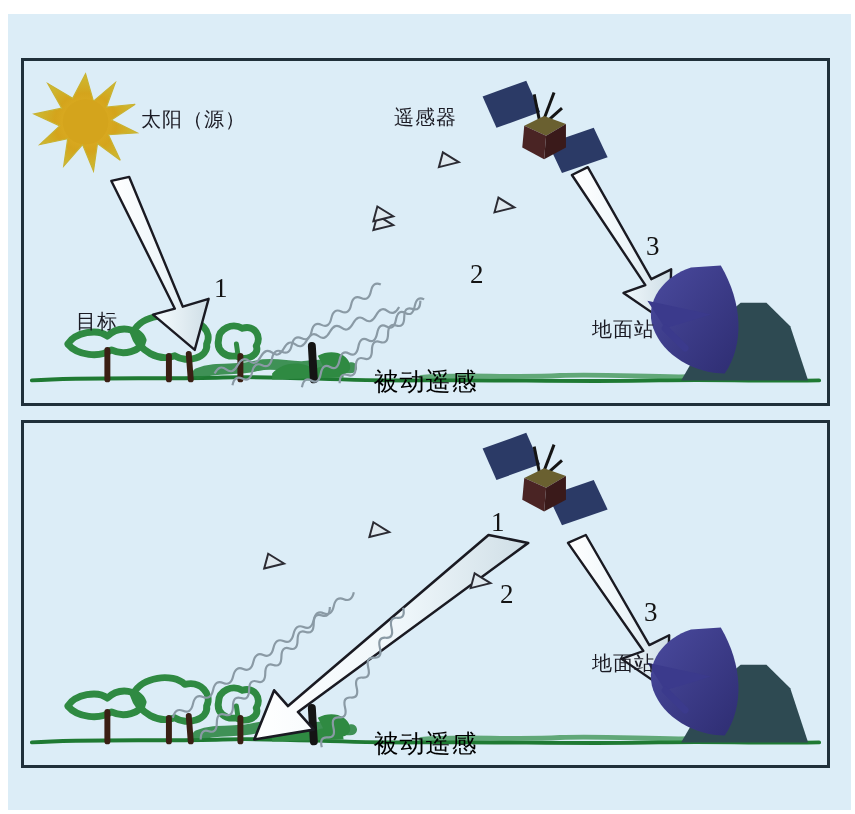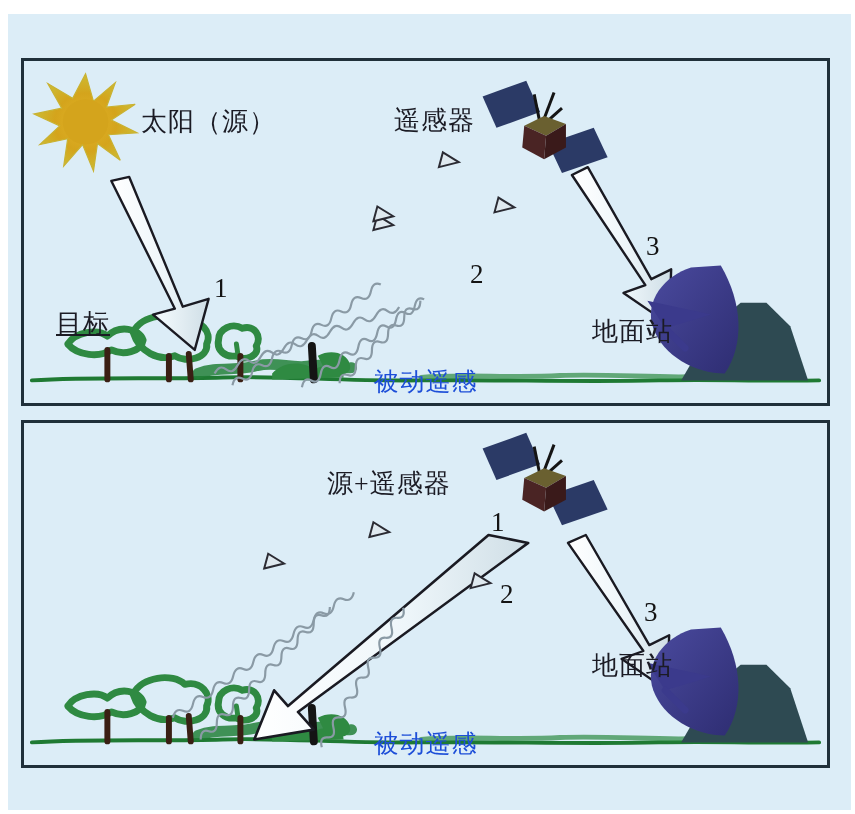--- a/index.html
+++ b/index.html
@@ -40,35 +40,35 @@
     width: 100%;
     height: 100%;
     display: block;
   }
 
   
   .cn-label {
     position: absolute;
     color: #1b1b24;
     font-family: "Liberation Serif", "DejaVu Serif", serif;
-    font-size: 26px;
+    font-size: 20px;
     line-height: 1;
     white-space: nowrap;
     letter-spacing: 1px;
   }
   .num-label {
     position: absolute;
     color: #141414;
     font-family: "Liberation Serif", "DejaVu Serif", serif;
     font-size: 27px;
     line-height: 1;
   }
   .caption {
     position: absolute;
-    color: #1d4ed8;
+    color: #000000;
     font-family: "Liberation Serif", "DejaVu Serif", serif;
     font-size: 25px;
     line-height: 1;
     letter-spacing: 1px;
     white-space: nowrap;
   }
 </style>
 </head>
 <body>
 
@@ -170,21 +170,21 @@
       </g>
       <g>
         <path d="M702 208 C724 246 726 288 706 318 C676 318 644 300 634 272 C624 244 646 218 672 210 Z" fill="url(#dishGradA)"></path>
         <polygon points="628,244 692,258 646,272" fill="#3b3a8c"></polygon>
         <path d="M646 272 L666 292" stroke="#3b3a8c" stroke-width="7" stroke-linecap="round"></path>
       </g>
     </svg>
 
     <div class="cn-label" style="left:117px; top:48px;">太阳（源）</div>
     <div class="cn-label" style="left:370px; top:48px;font-family:Liberation Mono, monospace;">遥感器</div>
-    <div class="cn-label" style="left:32px; top:250px;text-decoration:underline;">目标</div>
+    <div class="cn-label" style="left:52px; top:250px;">目标</div>
     <div class="cn-label" style="left:568px; top:258px;">地面站</div>
 
     <div class="num-label" style="left:190px; top:214px;">1</div>
     <div class="num-label" style="left:446px; top:200px;">2</div>
     <div class="num-label" style="left:622px; top:172px;">3</div>
 
     <div class="caption" style="left:50%; top:308px; transform:translateX(-50%);">被动遥感</div>
   </div>
 
   <div class="panel" id="panel-active">
@@ -268,21 +268,20 @@
       <g>
         <polygon points="694,270 722,246 748,246 772,270 790,325 662,325" fill="#2e4a52"></polygon>
       </g>
       <g>
         <path d="M702 208 C724 246 726 288 706 318 C676 318 644 300 634 272 C624 244 646 218 672 210 Z" fill="url(#dishGradB)"></path>
         <polygon points="628,244 692,258 646,272" fill="#3b3a8c"></polygon>
         <path d="M646 272 L666 292" stroke="#3b3a8c" stroke-width="7" stroke-linecap="round"></path>
       </g>
     </svg>
 
-    <div class="cn-label" style="left:303px; top:48px;">源+遥感器</div>
     <div class="cn-label" style="left:568px; top:230px;">地面站</div>
 
     <div class="num-label" style="left:467px; top:86px;">1</div>
     <div class="num-label" style="left:476px; top:158px;">2</div>
     <div class="num-label" style="left:620px; top:176px;">3</div>
 
     <div class="caption" style="left:50%; top:308px; transform:translateX(-50%);">被动遥感</div>
   </div>
 
 </div>

